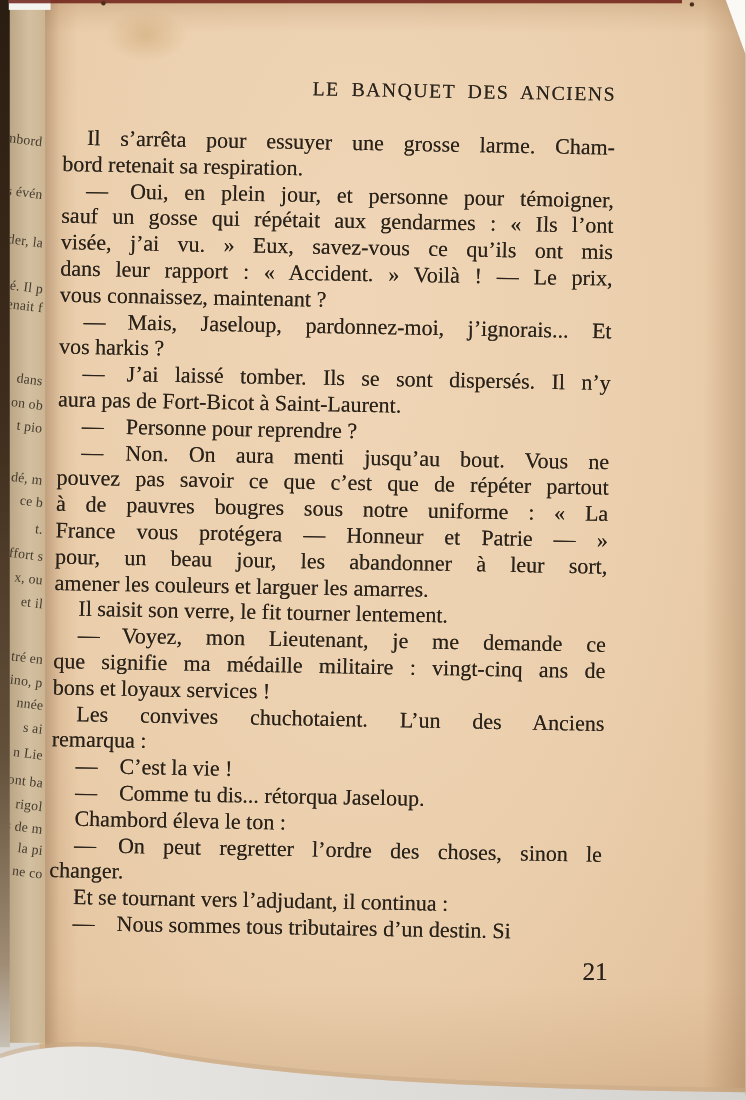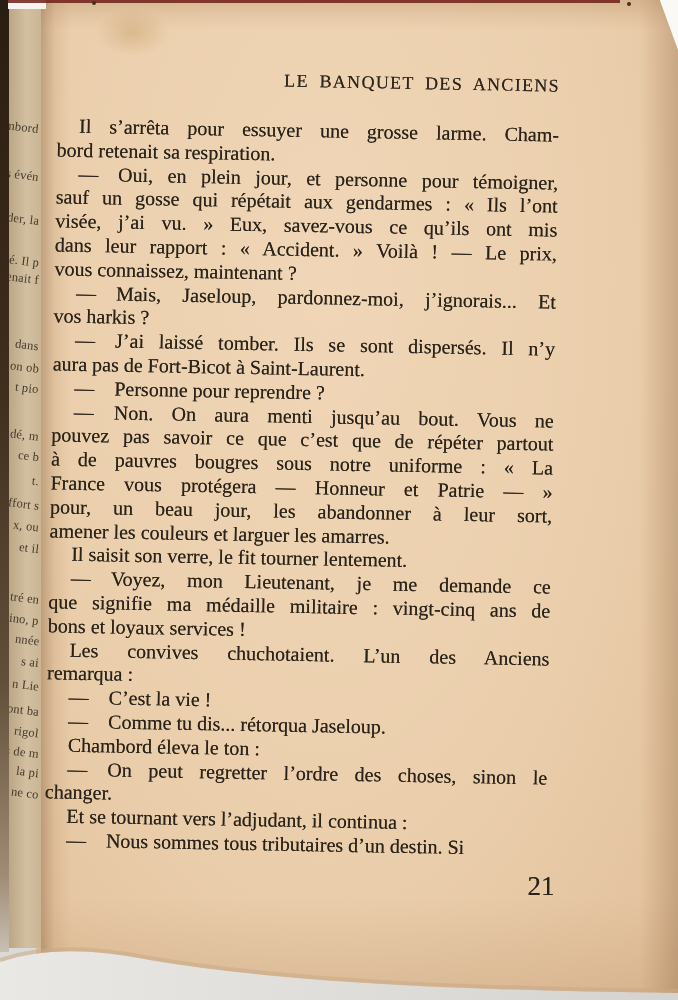--- a/index.html
+++ b/index.html
@@ -38,21 +38,21 @@
   
   .text-block{position:absolute;left:51px;top:69px;width:502px;transform:rotate(1.05deg);
       color:#29221a;text-shadow:0 0 .4px rgba(42,32,20,.75);}
   .running-head{font-size:18px;letter-spacing:1.3px;word-spacing:5px;text-align:right;
       height:24px;line-height:24px;margin-bottom:26px;color:#2c251d;}
   .line{font-size:20px;line-height:23.8px;height:23.8px;overflow:visible;}
   .line.just{text-align:justify;text-align-last:justify;}
   .line.first{text-indent:22px;}
 
   .page-number{position:absolute;left:517px;top:871px;width:48px;text-align:center;
-      font-size:27px;color:#2a231b;text-shadow:0 0 .4px rgba(42,32,20,.7);}
+      font-size:23px;color:#2a231b;text-shadow:0 0 .4px rgba(42,32,20,.7);}
 
   .watermark{position:absolute;left:350px;top:841px;font-size:34px;
       font-family:"Liberation Sans","DejaVu Sans",sans-serif;opacity:.93;white-space:nowrap;}
 </style>
 </head>
 <body>
 
 <div id="scene">
 
   <div class="page"></div>

